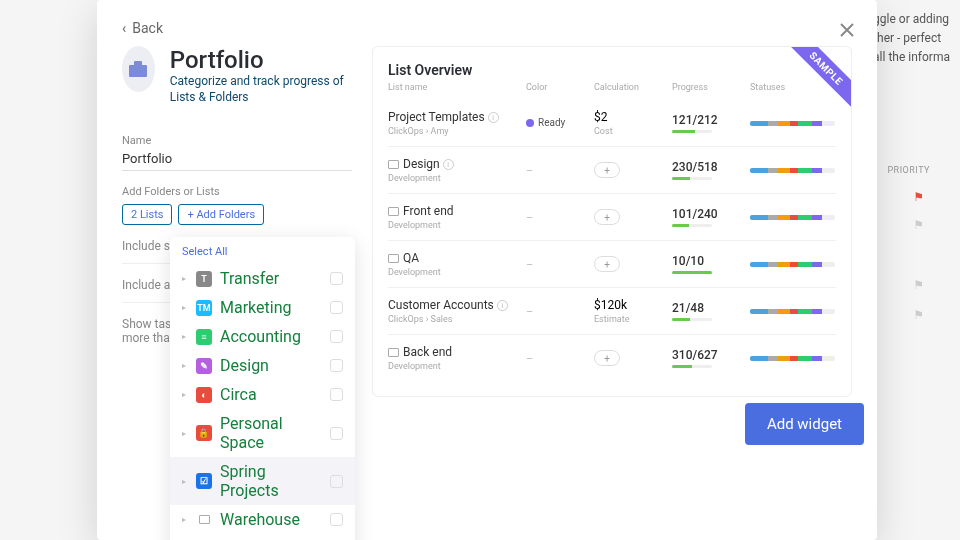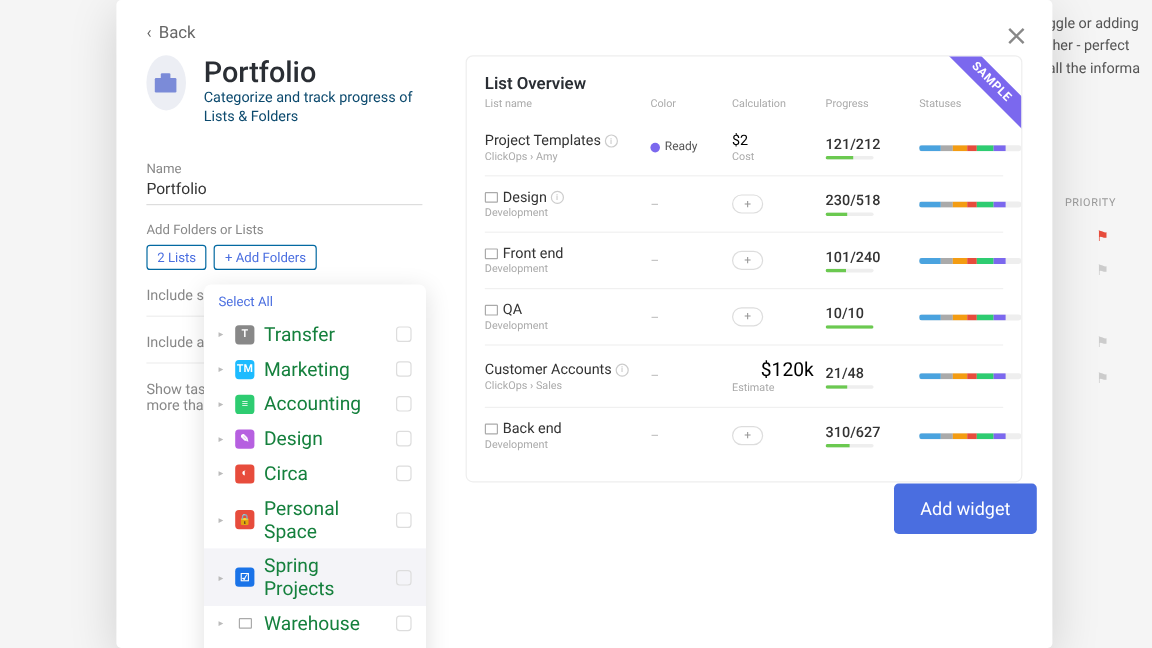--- a/index.html
+++ b/index.html
@@ -7,21 +7,21 @@
 .bg{position:absolute;inset:0;padding:20px;color:#666;font-size:12px}
 .bg-right{position:absolute;right:10px;top:10px;text-align:left;font-size:12px;color:#555;line-height:1.6}
 .modal{position:absolute;left:97px;top:0;width:780px;height:540px;background:#fff;border-radius:4px;box-shadow:0 10px 40px rgba(0,0,0,0.15);padding:20px 25px;display:flex;flex-direction:column}
 .close{position:absolute;right:18px;top:18px;width:24px;height:24px;cursor:pointer;color:#888}
 .close svg{width:100%;height:100%}
 .back{display:flex;align-items:center;gap:6px;color:#666;font-size:14px;cursor:pointer;margin-bottom:10px}
 .header{display:flex;gap:15px;margin-bottom:15px}
 .header-icon{width:46px;height:46px;border-radius:50%;background:#eceef4;display:flex;align-items:center;justify-content:center;color:#7b68ee;font-size:18px}
 .header-text h1{font-size:24px;font-weight:500;color:#2a2e34}
 .header-text p{font-size:12px;color:#0c4a6e;line-height:1.3}
-.body{display:flex;gap:36px;flex:1;min-height:0}
+.body{display:flex;gap:20px;flex:1;min-height:0}
 .left{width:230px;display:flex;flex-direction:column;gap:14px;font-size:12px;color:#555}
 .label{font-size:11px;color:#888}
 .input{border:none;border-bottom:1px solid #ddd;padding:4px 0;font-size:13px;color:#333;width:100%}
 .chips{display:flex;gap:6px}
 .chip{border:1px solid #0369a1;color:#4a6ee0;border-radius:3px;padding:3px 8px;font-size:11px;cursor:pointer}
 .truncated{white-space:nowrap;overflow:hidden;color:#888;font-size:12px;border-bottom:1px solid #eee;padding-bottom:10px}
 .right{flex:1;position:relative;min-width:0}
 .preview{border:1px solid #eee;border-radius:6px;padding:15px;position:relative;overflow:hidden}
 .ribbon{position:absolute;top:12px;right:-28px;background:#7b68ee;color:#fff;font-size:10px;font-weight:700;padding:4px 32px;transform:rotate(45deg);letter-spacing:0.5px}
 .preview h3{font-size:14px;font-weight:600;color:#2a2e34;margin-bottom:4px}
@@ -231,21 +231,21 @@
                 </div>
               </div>
             </div>
             <div class="row">
               <div>
                 <div class="name">Customer Accounts<span class="info-icon">i</span></div>
                 <div class="sub">ClickOps  ›  Sales</div>
               </div>
               <div style="color: rgb(187, 187, 187);">–</div>
               <div>
-                <div style="font-size: 16px; margin-left: 24px;">$120k</div>
+                <div style="font-size: 12px;">$120k</div>
                 <div class="sub">Estimate</div>
               </div>
               <div>
                 <div class="prog">21/48</div>
                 <div class="prog-bar">
                   <div class="prog-fill" style="width: 44%;"></div>
                 </div>
               </div>
               <div>
                 <div class="status-bar">

